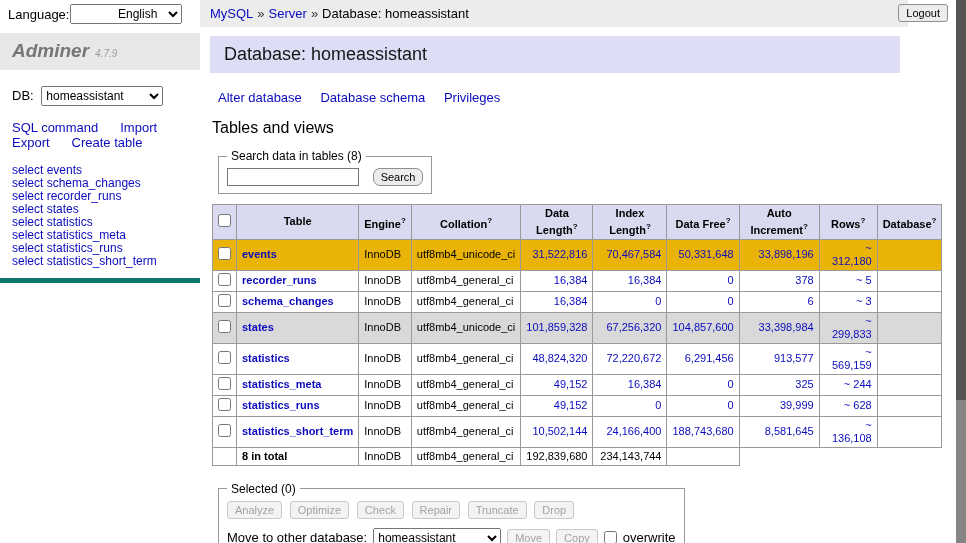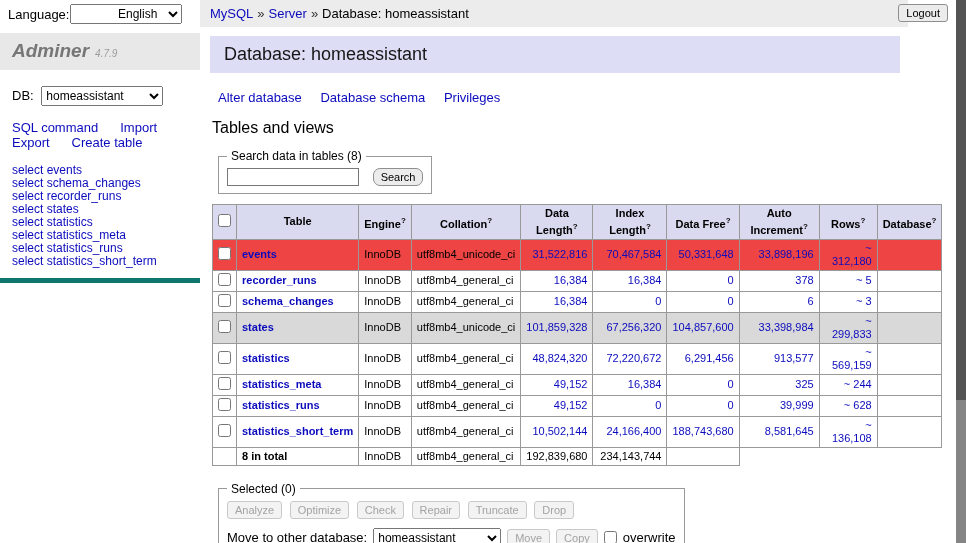--- a/index.html
+++ b/index.html
@@ -54,21 +54,21 @@
   table { border-collapse:collapse; margin:10px 0 0 2px; font-size:11px; }
   th,td { border:1px solid #999; padding:2px 5px; line-height:13px; }
   thead th { background:#d9d9ef; font-weight:bold; text-align:center; }
   sup.help { font-size:8px; }
   .w-chk{width:20px} .w-table{width:122px} .w-eng{width:46px} .w-coll{width:102px}
   .w-dl{width:70px} .w-il{width:74px} .w-df{width:66px} .w-ai{width:80px} .w-rows{width:58px} .w-com{width:56px}
   td.chk { text-align:center; width:20px; }
   td.tname a { font-weight:bold; }
   td.num { text-align:right; }
   td.num a { color:#0b0bbd; }
-  tr.hl-lavender { background:#ef4444; }
+  tr.hl-lavender { background:#eab308; }
   tr.hl-gray { background:#d9d9d9; }
   .total-row td { background:#fff; }
   .total-label { font-weight:bold; }
 
   
   .selected-fs { margin-top:16px; }
   .btn-row button { margin-right:4px; }
   .move-row { margin-top:9px; display:flex; align-items:center; gap:6px; font-size:13px; }
   .move-select { width:128px; }
 

